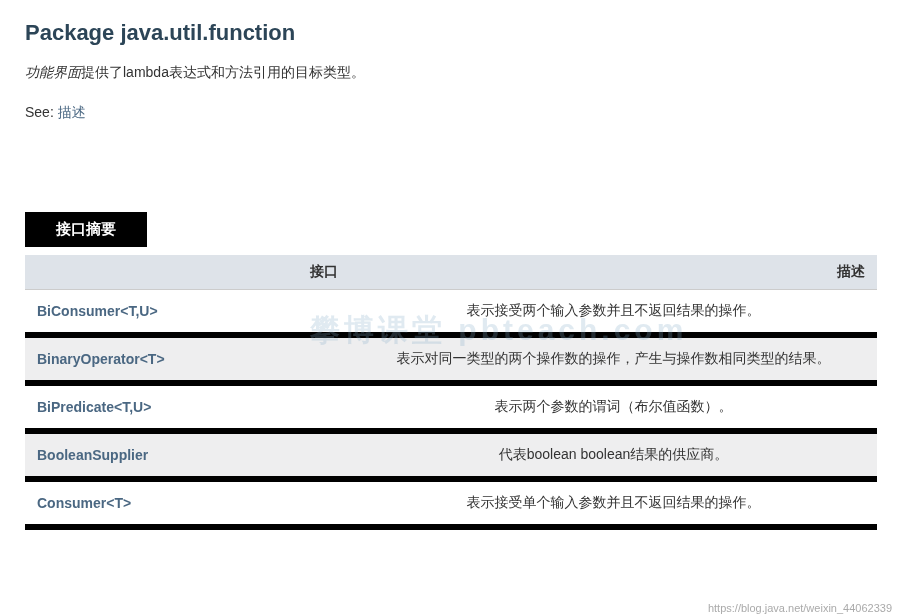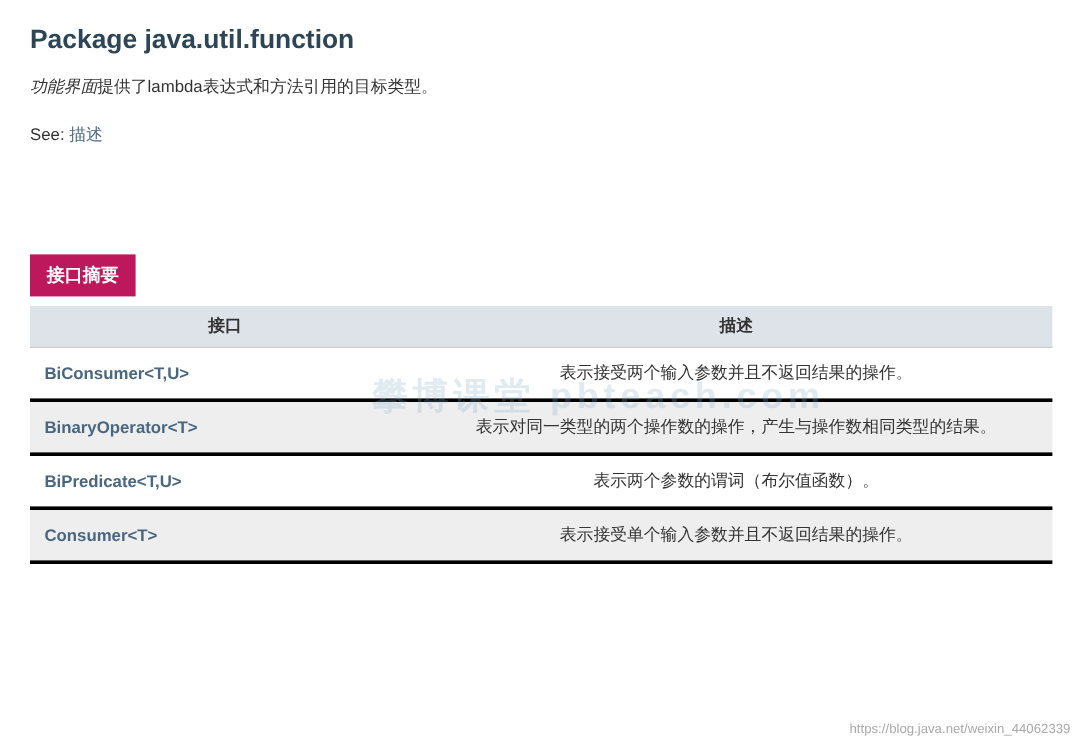--- a/index.html
+++ b/index.html
@@ -33,43 +33,43 @@
       color: #333;
       margin-bottom: 90px;
     }
     .see-link {
       color: #4a6782;
       text-decoration: none;
       cursor: pointer;
     }
     .section-header {
       display: inline-block;
-      background: #be185d;
+      background: #000000;
       color: #ffffff;
       font-size: 15px;
       font-weight: bold;
-      padding: 8px 14px;
+      padding: 8px 31px;
       margin-bottom: 0;
     }
     .interface-table {
       width: 100%;
       border-collapse: collapse;
       margin-top: 8px;
     }
     .interface-table thead th {
       background: #dee3e9;
-      text-align: center;
+      text-align: right;
       padding: 8px 12px;
       font-size: 14px;
       font-weight: bold;
       color: #333;
       border-bottom: 1px solid #ccc;
     }
     .interface-table tbody tr {
-      border-bottom: 3px solid #000000;
+      border-bottom: 6px solid #000000;
     }
     .interface-table tbody tr:nth-child(odd) {
       background: #ffffff;
     }
     .interface-table tbody tr:nth-child(even) {
       background: #eeeeef;
     }
     .interface-table td {
       padding: 12px;
       font-size: 14px;
@@ -138,20 +138,24 @@
     </tr>
     <tr>
       <td class="col-interface"><a class="interface-link">BinaryOperator&lt;T&gt;</a></td>
       <td class="desc-cell">表示对同一类型的两个操作数的操作，产生与操作数相同类型的结果。</td>
     </tr>
     <tr>
       <td class="col-interface"><a class="interface-link">BiPredicate&lt;T,U&gt;</a></td>
       <td class="desc-cell">表示两个参数的谓词（布尔值函数）。</td>
     </tr>
     <tr>
+      <td class="col-interface"><a class="interface-link">BooleanSupplier</a></td>
+      <td class="desc-cell">代表boolean boolean结果的供应商。</td>
+    </tr>
+    <tr>
       <td class="col-interface"><a class="interface-link">Consumer&lt;T&gt;</a></td>
       <td class="desc-cell">表示接受单个输入参数并且不返回结果的操作。</td>
     </tr>
   </tbody>
 </table>
 
 <div class="watermark">攀博课堂 pbteach.com</div>
 <div class="footer-watermark">https://blog.java.net/weixin_44062339</div>
 
 

